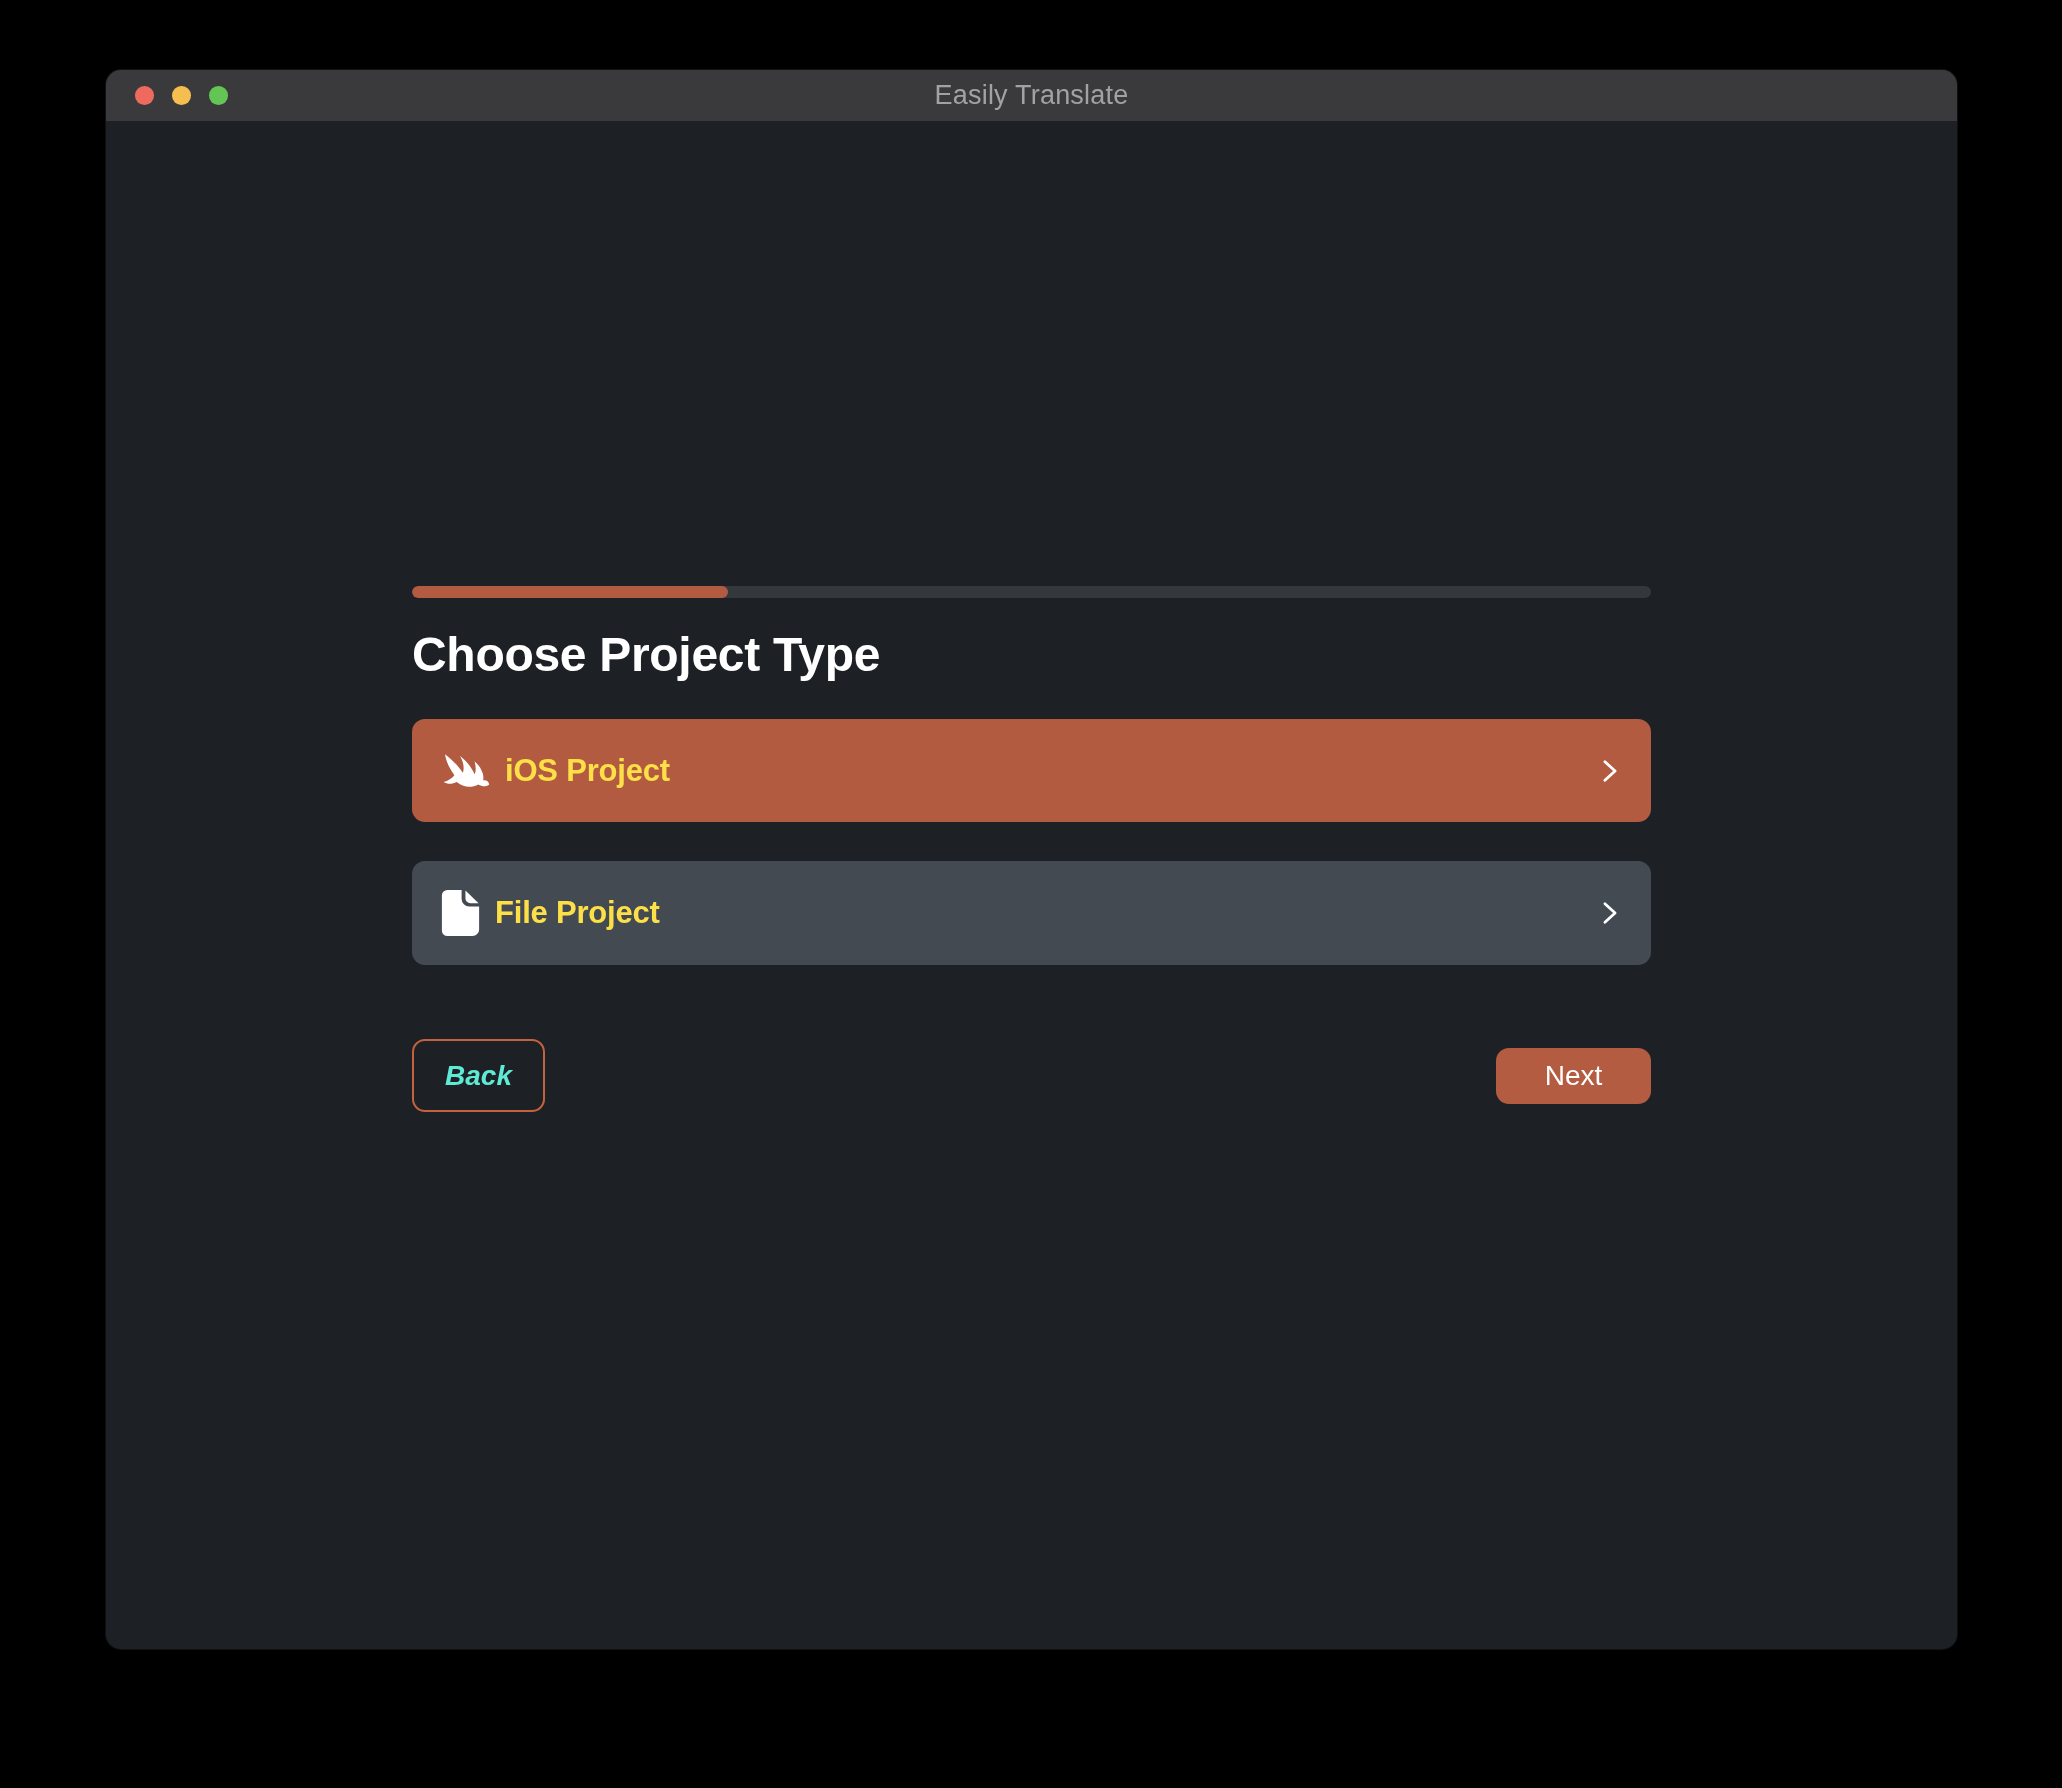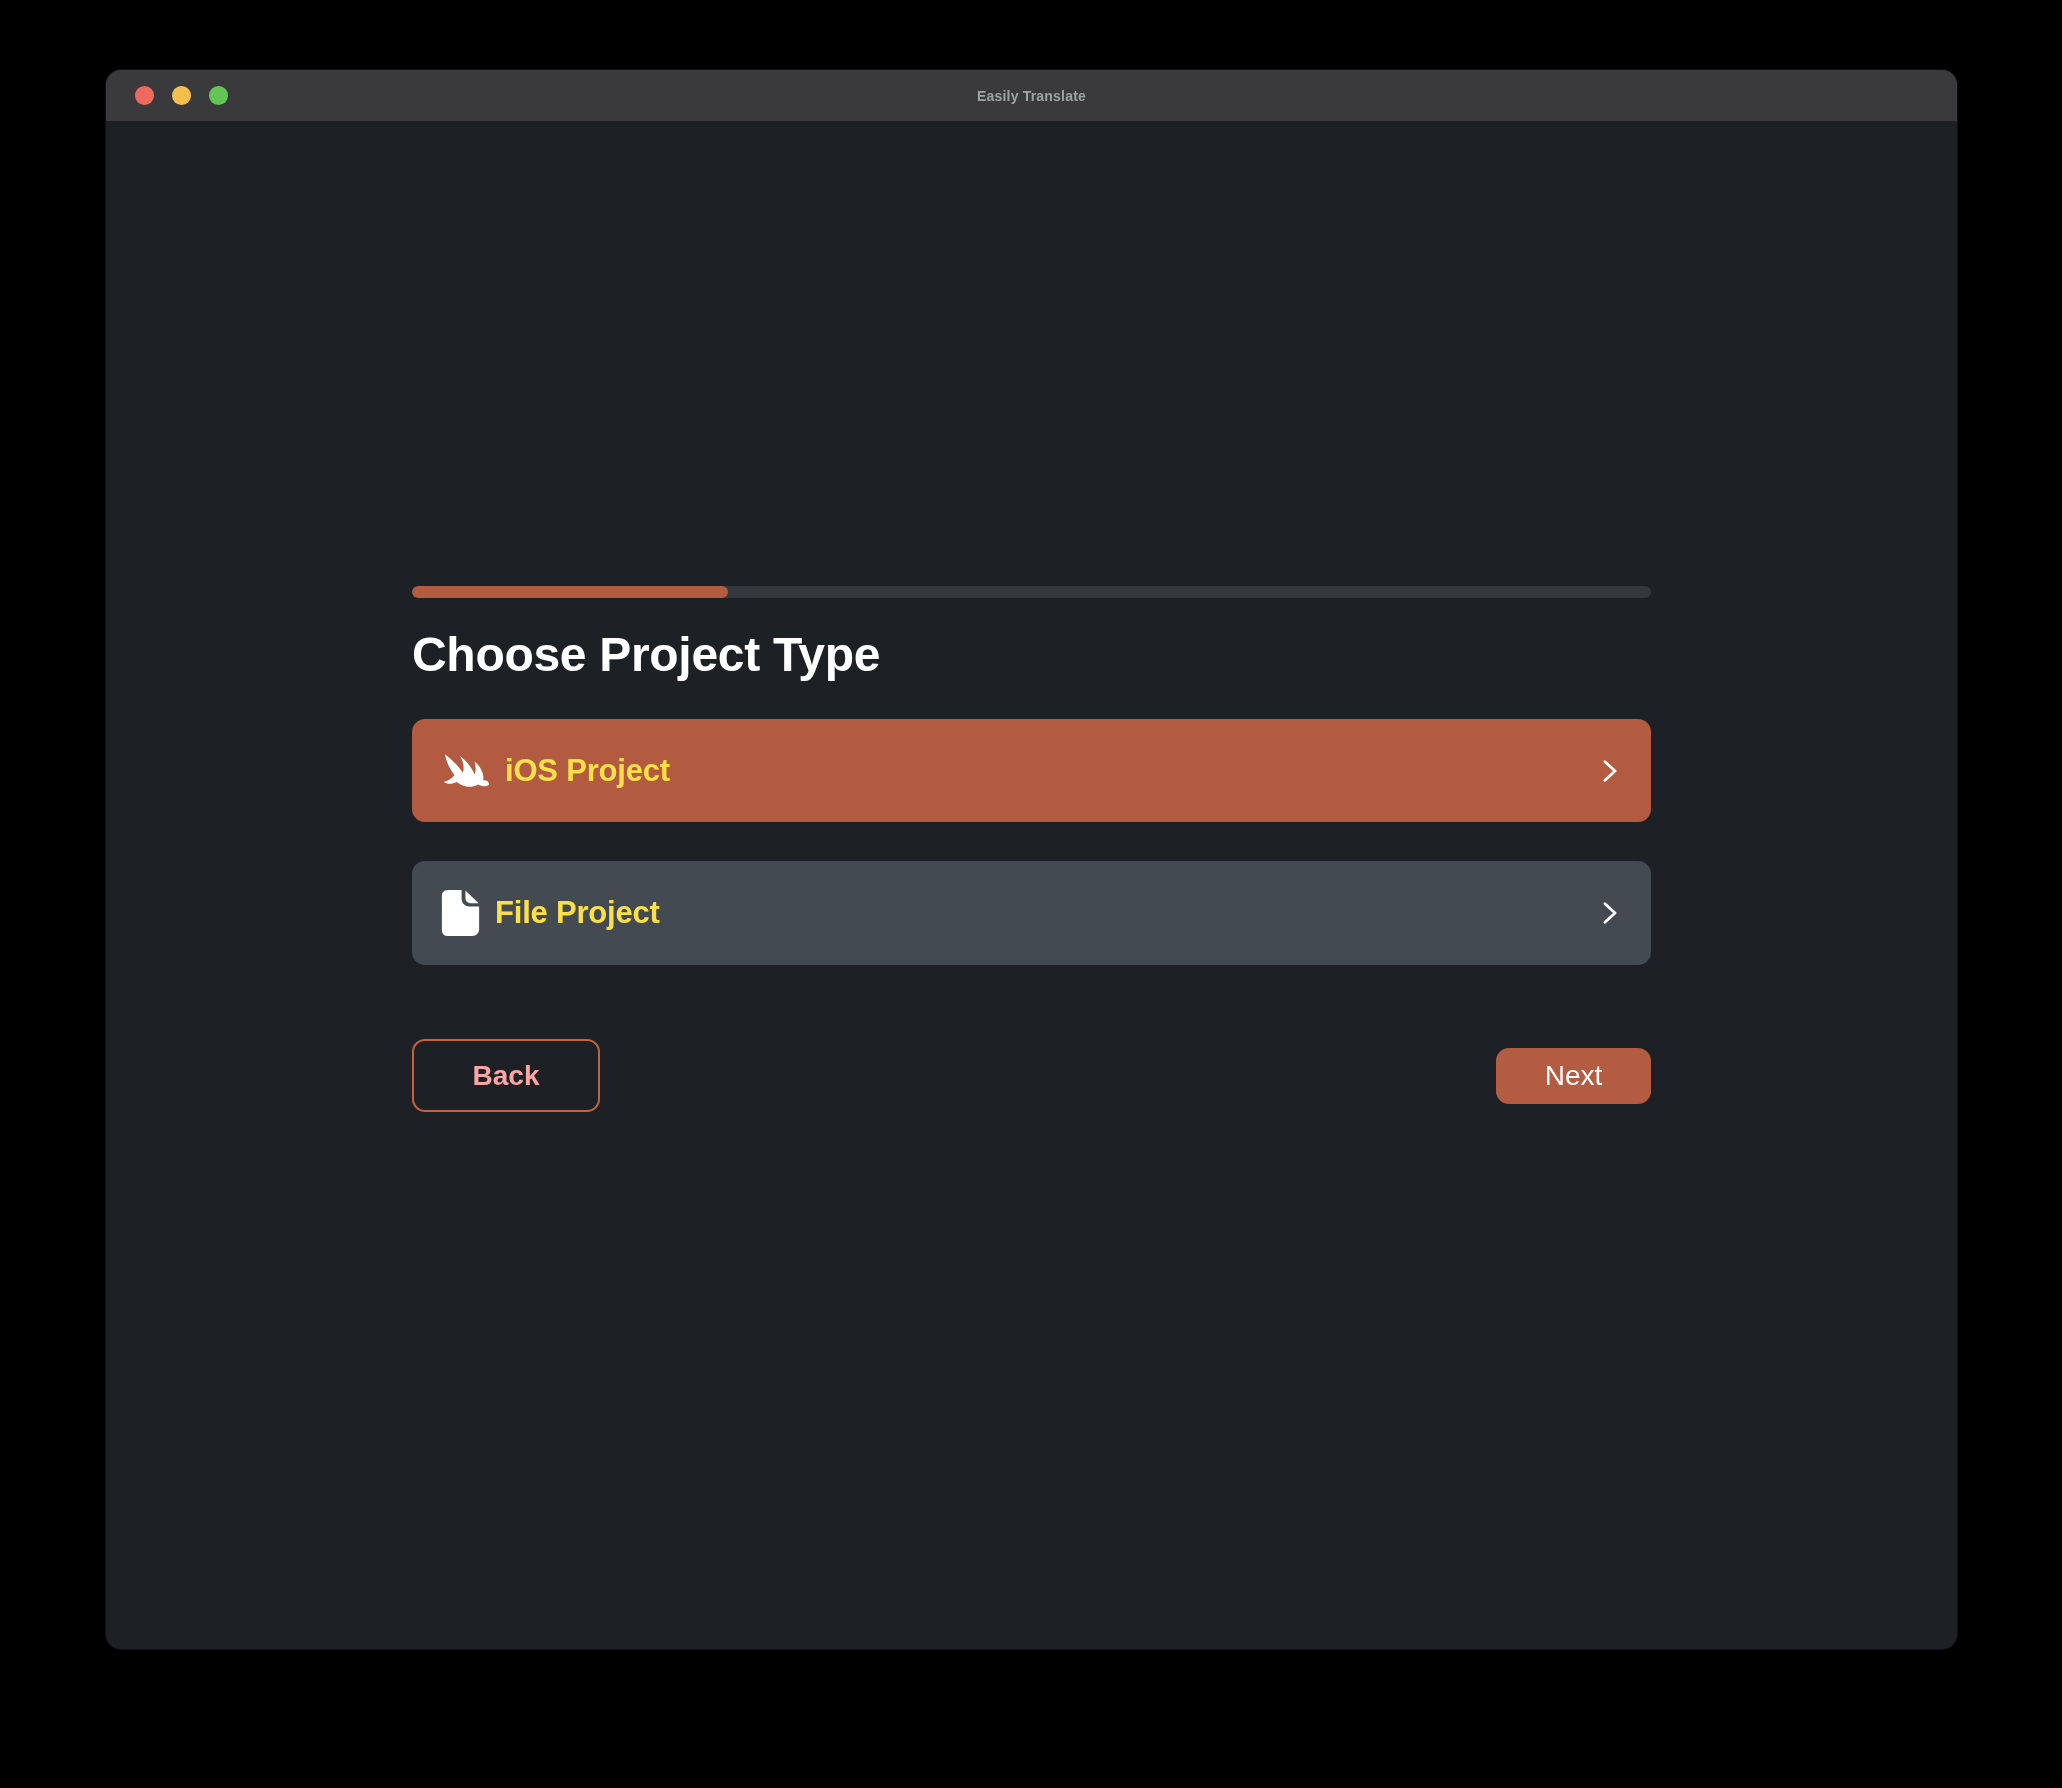--- a/index.html
+++ b/index.html
@@ -29,22 +29,22 @@
     position: relative;
   }
   .traffic {
     position: absolute;
     left: 29px; top: 0; height: 100%;
     display: flex; align-items: center; gap: 18.6px;
   }
   .light { width: 18.6px; height: 18.6px; border-radius: 50%; }
   .title {
     color: #a1a2a4;
-    font-size: 14px;
-    font-weight: bold;
+    font-size: 27px;
+    font-weight: normal;
     letter-spacing: 0.2px;
   }
   .content {
     width: 1239px;
     margin: 0 auto;
     padding-top: 465px;
   }
   .progress {
     width: 100%; height: 12px;
     background: #34383d;
@@ -96,26 +96,27 @@
     justify-content: space-between;
     align-items: center;
   }
   .btn {
     border-radius: 13px;
     font-family: "Liberation Sans", "DejaVu Sans", sans-serif;
     cursor: pointer;
     display: flex; align-items: center; justify-content: center;
   }
   .btn-back {
-    width: 188px; height: 73px;
+    width: 133px; height: 73px;
     background: transparent;
     border: 2.3px solid #c4623e;
-    color: #fca5a5;
+    color: #5eead4;
     font-size: 28px;
     font-weight: 700;
+    font-style: italic;
   }
   .btn-next {
     width: 155px; height: 56px;
     background: #b45c41;
     border: none;
     color: #ffffff;
     font-size: 28px;
     font-weight: 400;
   }
 </style>

